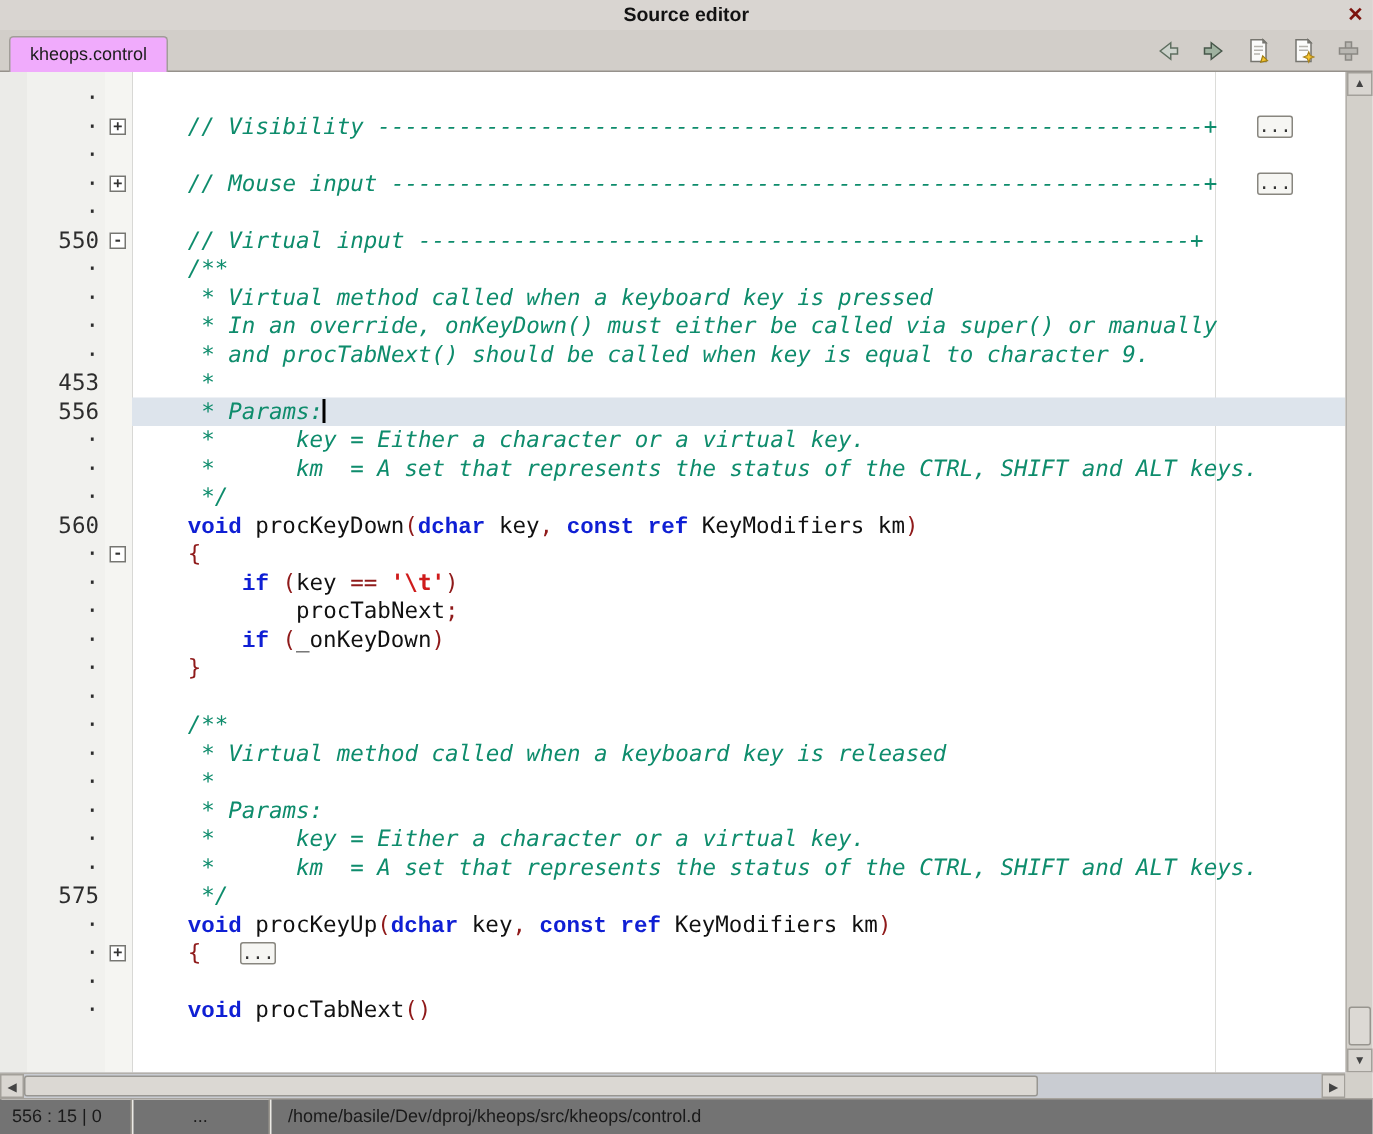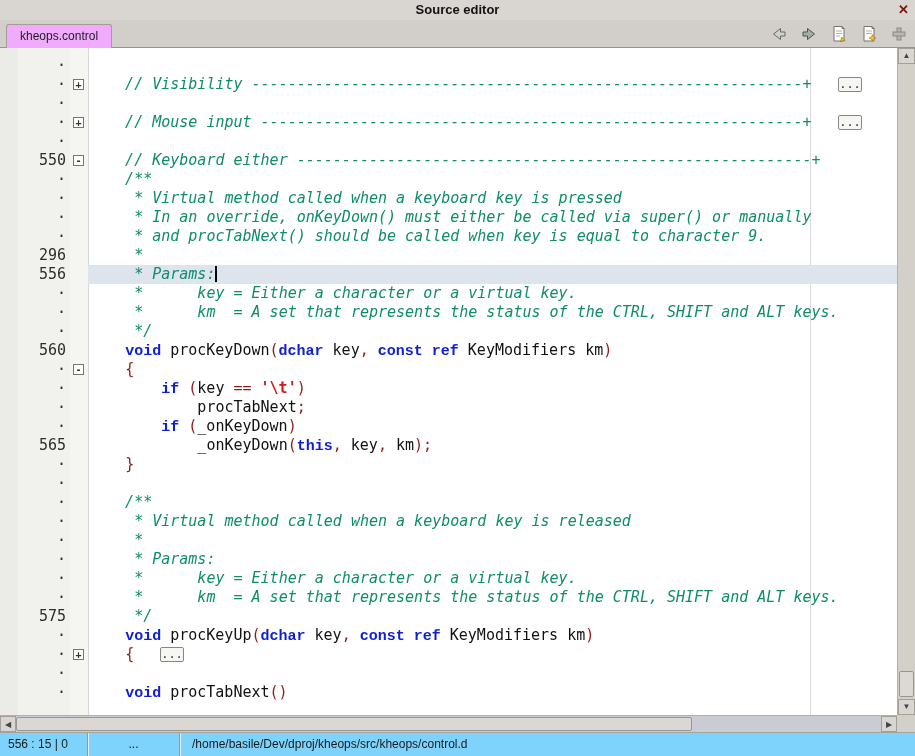--- a/index.html
+++ b/index.html
@@ -52,21 +52,21 @@
   .sbtn { position:absolute; left:0; right:0; height:16px; background:#d9d6d1; border:1px solid #a3a09a; color:#444; font-size:8px; line-height:14px; text-align:center; }
   .sbtn.up { top:0; } .sbtn.down { bottom:0; }
   .vthumb { position:absolute; left:1px; right:1px; bottom:18px; height:26px; background:#dcd9d4; border:1px solid #98958f; border-radius:2px; }
   .hscroll { position:absolute; left:0; right:18px; bottom:0; height:17px; background:#c9ccd2; border-top:1px solid #b3b0aa; }
   .hbtn { position:absolute; top:0; bottom:0; width:16px; background:#d9d6d1; border:1px solid #a3a09a; color:#444; font-size:8px; line-height:15px; text-align:center; }
   .hbtn.left { left:0; } .hbtn.right { right:0; }
   .hthumb { position:absolute; top:1px; bottom:1px; left:16px; width:676px; background:#dbd8d3; border:1px solid #989691; border-radius:2px; }
   .corner { position:absolute; right:0; bottom:0; width:18px; height:17px; background:#d3d0ca; }
 
   
-  .statusbar { position:absolute; left:0; right:0; bottom:0; height:24px; background:#7dd3fc; border-top:1px solid #a6a29c; display:flex; align-items:stretch; font-size:12px; color:#1a1a1a;justify-content:space-between; }
+  .statusbar { position:absolute; left:0; right:0; bottom:0; height:24px; background:#737373; border-top:1px solid #a6a29c; display:flex; align-items:stretch; font-size:12px; color:#1a1a1a;justify-content:space-between; }
   .sp { line-height:22px; padding:0 8px; border-right:1px solid #9b978f; box-shadow:1px 0 0 #eceae5; }
   .sp1 { width:88px; }
   .sp2 { width:92px; text-align:center; }
   .sp3 { width:128px; padding-left:20px; }
   .sp4 { flex:1; padding-left:12px; border-right:none; box-shadow:none; }
 </style>
 </head>
 <body>
 
 <div class="window">
@@ -155,21 +155,21 @@
             <span class="num">·</span>
             <span class="foldcol"></span>
             <span class="code"></span>
           </div>
           <div class="row">
             <span class="marks"></span>
             <span class="num">550</span>
             <span class="foldcol">
               <span class="foldbox">-</span>
             </span>
-            <span class="code"><span class="tk-cmt">    // Keyboard either ---------------------------------------------------------+</span></span>
+            <span class="code"><span class="tk-cmt">    // Virtual input ---------------------------------------------------------+</span></span>
           </div>
           <div class="row">
             <span class="marks"></span>
             <span class="num">·</span>
             <span class="foldcol"></span>
             <span class="code"><span class="tk-cmt">    /**</span></span>
           </div>
           <div class="row">
             <span class="marks"></span>
             <span class="num">·</span>
@@ -183,21 +183,21 @@
             <span class="code"><span class="tk-cmt">     * In an override, onKeyDown() must either be called via super() or manually</span></span>
           </div>
           <div class="row">
             <span class="marks"></span>
             <span class="num">·</span>
             <span class="foldcol"></span>
             <span class="code"><span class="tk-cmt">     * and procTabNext() should be called when key is equal to character 9.</span></span>
           </div>
           <div class="row">
             <span class="marks"></span>
-            <span class="num">296</span>
+            <span class="num">453</span>
             <span class="foldcol"></span>
             <span class="code"><span class="tk-cmt">     *</span></span>
           </div>
           <div class="row cur">
             <span class="marks"></span>
             <span class="num">556</span>
             <span class="foldcol"></span>
             <span class="code"><span class="tk-cmt">     * Params:</span><span class="caret"></span></span>
           </div>
           <div class="row">
@@ -242,26 +242,20 @@
             <span class="marks"></span>
             <span class="num">·</span>
             <span class="foldcol"></span>
             <span class="code"><span class="tk-plain">            procTabNext</span><span class="tk-sym">;</span></span>
           </div>
           <div class="row">
             <span class="marks"></span>
             <span class="num">·</span>
             <span class="foldcol"></span>
             <span class="code"><span class="tk-plain">        </span><span class="tk-kw">if</span><span class="tk-plain"> </span><span class="tk-sym">(</span><span class="tk-plain">_onKeyDown</span><span class="tk-sym">)</span></span>
-          </div>
-          <div class="row">
-            <span class="marks"></span>
-            <span class="num">565</span>
-            <span class="foldcol"></span>
-            <span class="code"><span class="tk-plain">            _onKeyDown</span><span class="tk-sym">(</span><span class="tk-kw">this</span><span class="tk-sym">,</span><span class="tk-plain"> key</span><span class="tk-sym">,</span><span class="tk-plain"> km</span><span class="tk-sym">);</span></span>
           </div>
           <div class="row">
             <span class="marks"></span>
             <span class="num">·</span>
             <span class="foldcol"></span>
             <span class="code"><span class="tk-plain">    </span><span class="tk-sym">}</span></span>
           </div>
           <div class="row">
             <span class="marks"></span>
             <span class="num">·</span>

